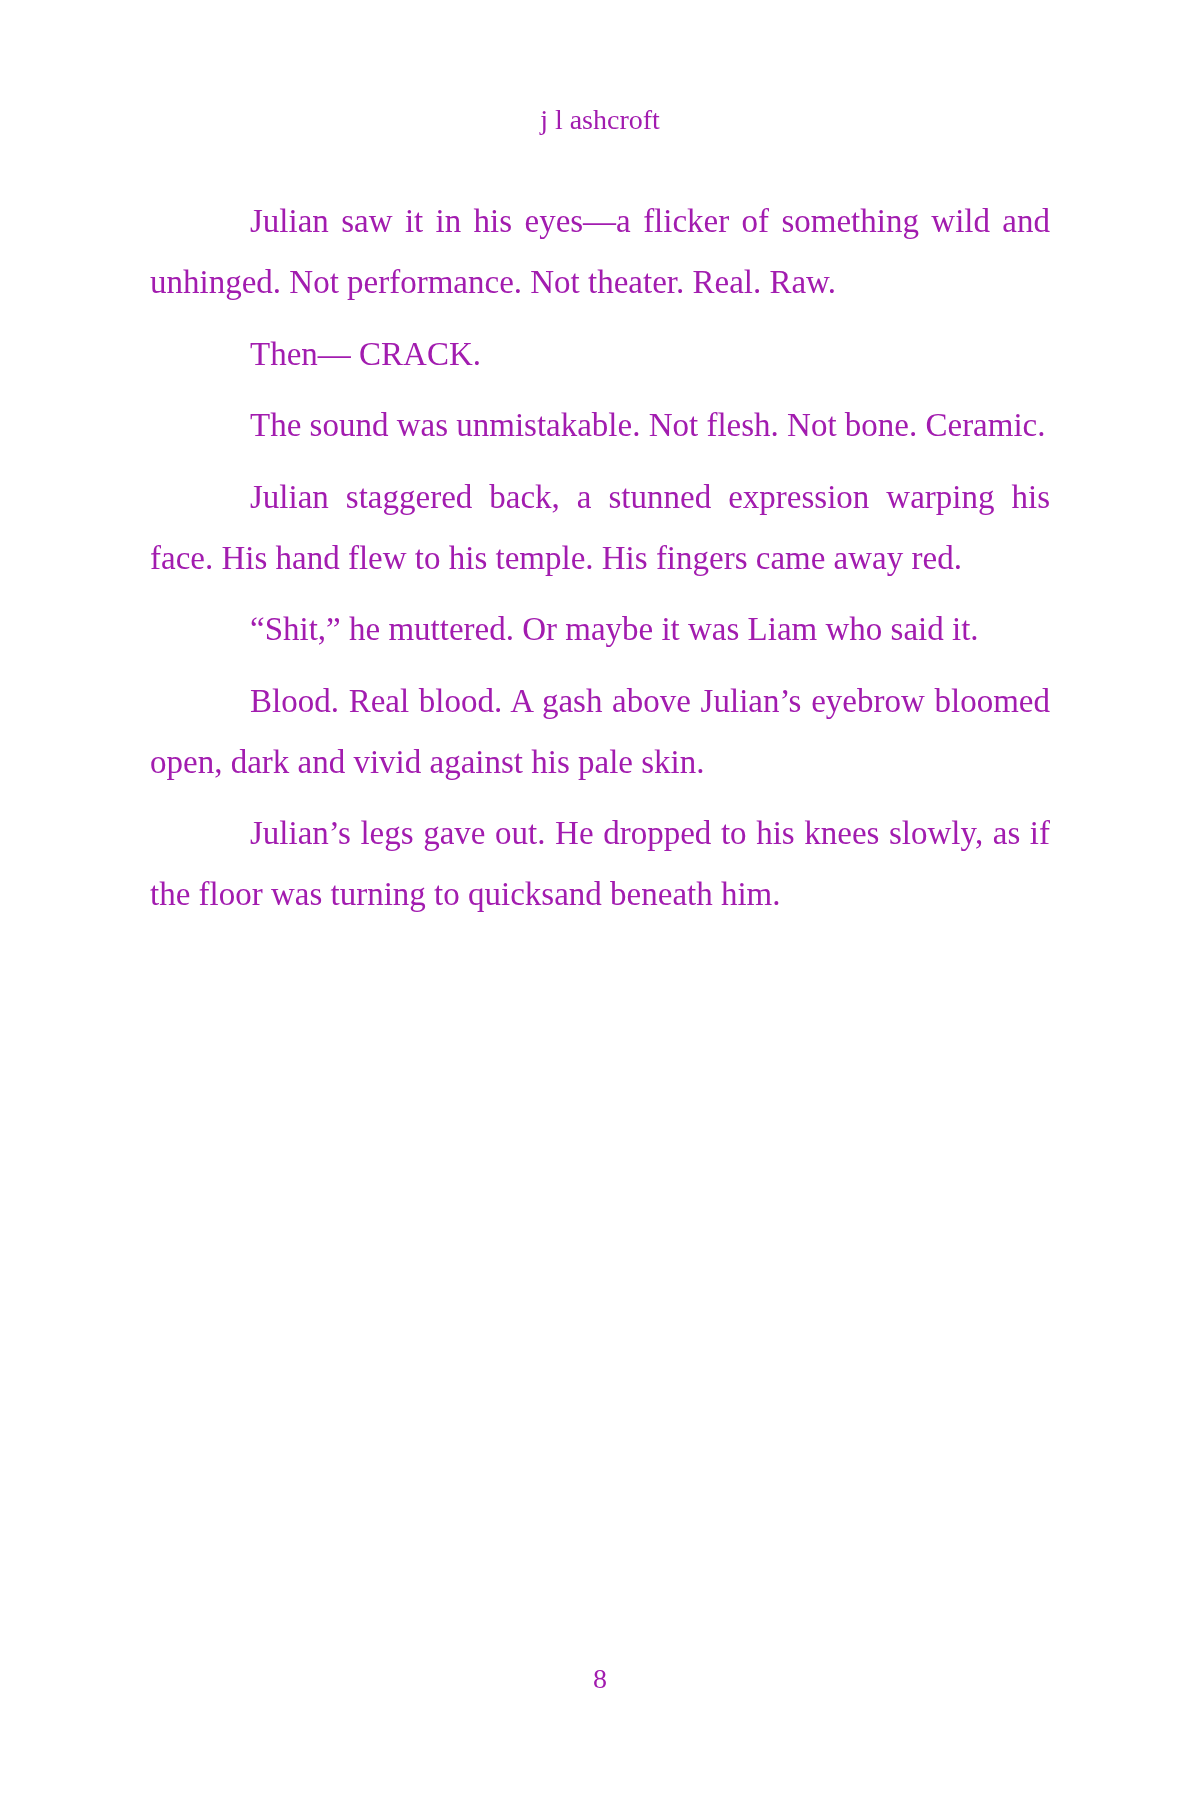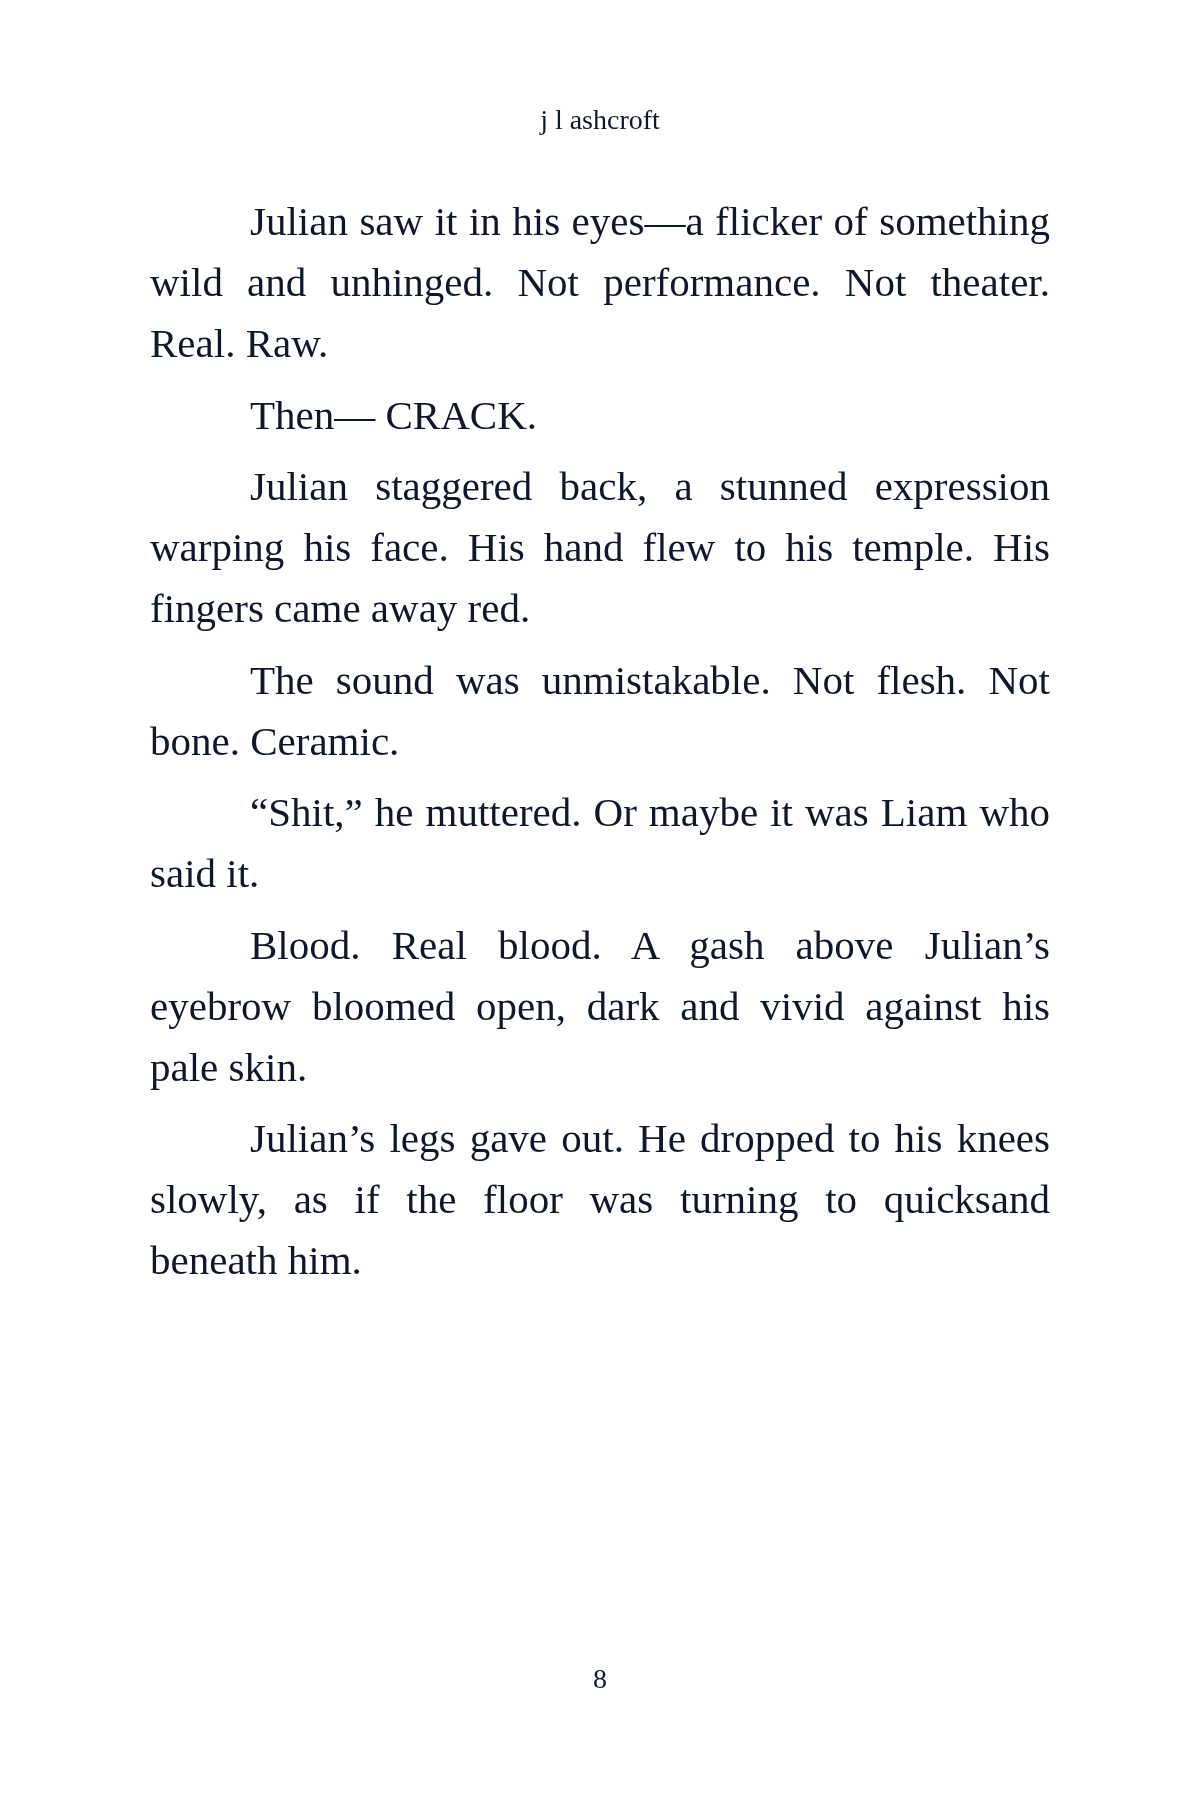--- a/index.html
+++ b/index.html
@@ -5,40 +5,40 @@
   html, body {
     margin: 0;
     padding: 0;
     background: #ffffff;
   }
   .page {
     position: relative;
     width: 1200px;
     height: 1800px;
     background: #ffffff;
-    color: #0f172a;
+    color: #a21caf;
     font-family: "Liberation Serif", "DejaVu Serif", serif;
     overflow: hidden;
   }
   .running-header {
     position: absolute;
     top: 106px;
     left: 0;
     width: 100%;
     text-align: center;
     font-size: 28px;
     line-height: 1;
     white-space: pre;
   }
   .manuscript {
     position: absolute;
     top: 191px;
     left: 150px;
     width: 900px;
-    font-size: 41px;
+    font-size: 33px;
     line-height: 61px;
     text-align: justify;
   }
   .manuscript p {
     margin: 0 0 10.5px 0;
     text-indent: 100px;
     hyphens: none;
   }
   .page-number {
     position: absolute;
@@ -53,22 +53,22 @@
 </head>
 <body>
 
 <div class="page">
 
   <div class="running-header">j l ashcroft</div>
 
   <div class="manuscript">
     <p>Julian saw it in his eyes—a flicker of something wild and unhinged. Not performance. Not theater. Real. Raw.</p>
     <p>Then— CRACK.</p>
+    <p>The sound was unmistakable. Not flesh. Not bone. Ceramic.</p>
     <p>Julian staggered back, a stunned expression warping his face. His hand flew to his temple. His fingers came away red.</p>
-    <p>The sound was unmistakable. Not flesh. Not bone. Ceramic.</p>
     <p>“Shit,” he muttered. Or maybe it was Liam who said it.</p>
     <p>Blood. Real blood. A gash above Julian’s eyebrow bloomed open, dark and vivid against his pale skin.</p>
     <p>Julian’s legs gave out. He dropped to his knees slowly, as if the floor was turning to quicksand beneath him.</p>
   </div>
 
   <div class="page-number">8</div>
 
 </div>
 
 </body></html>

